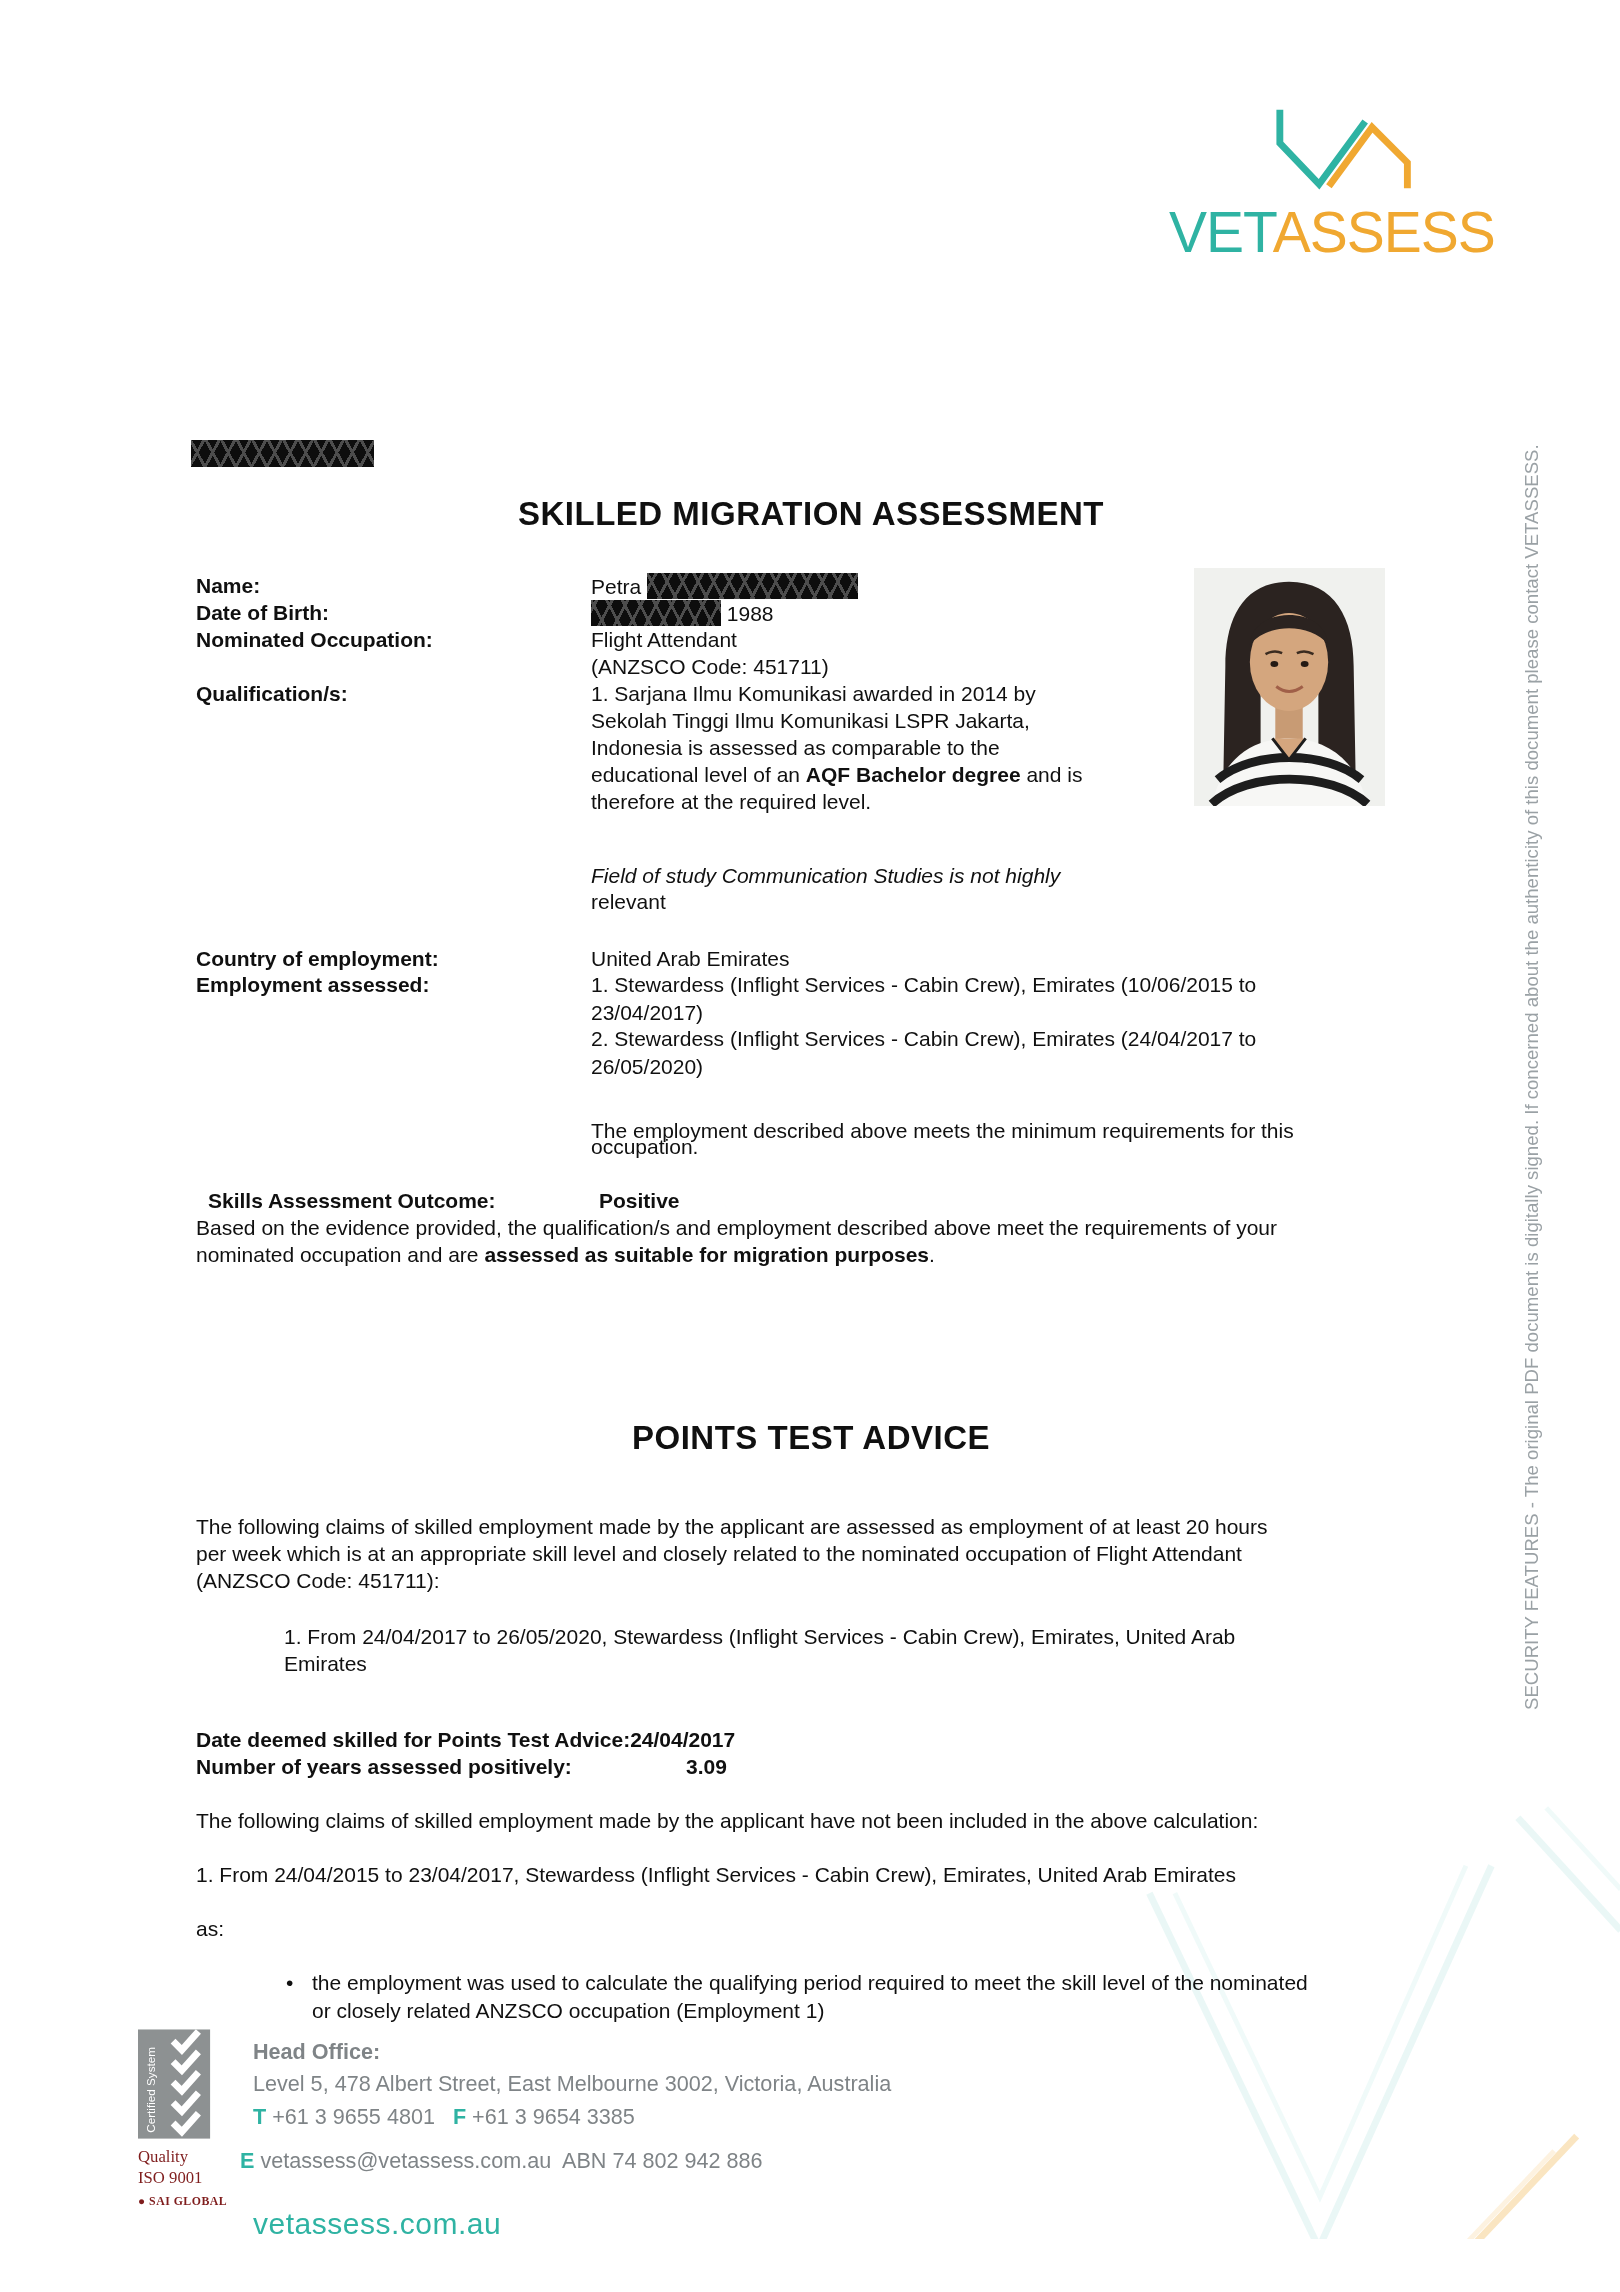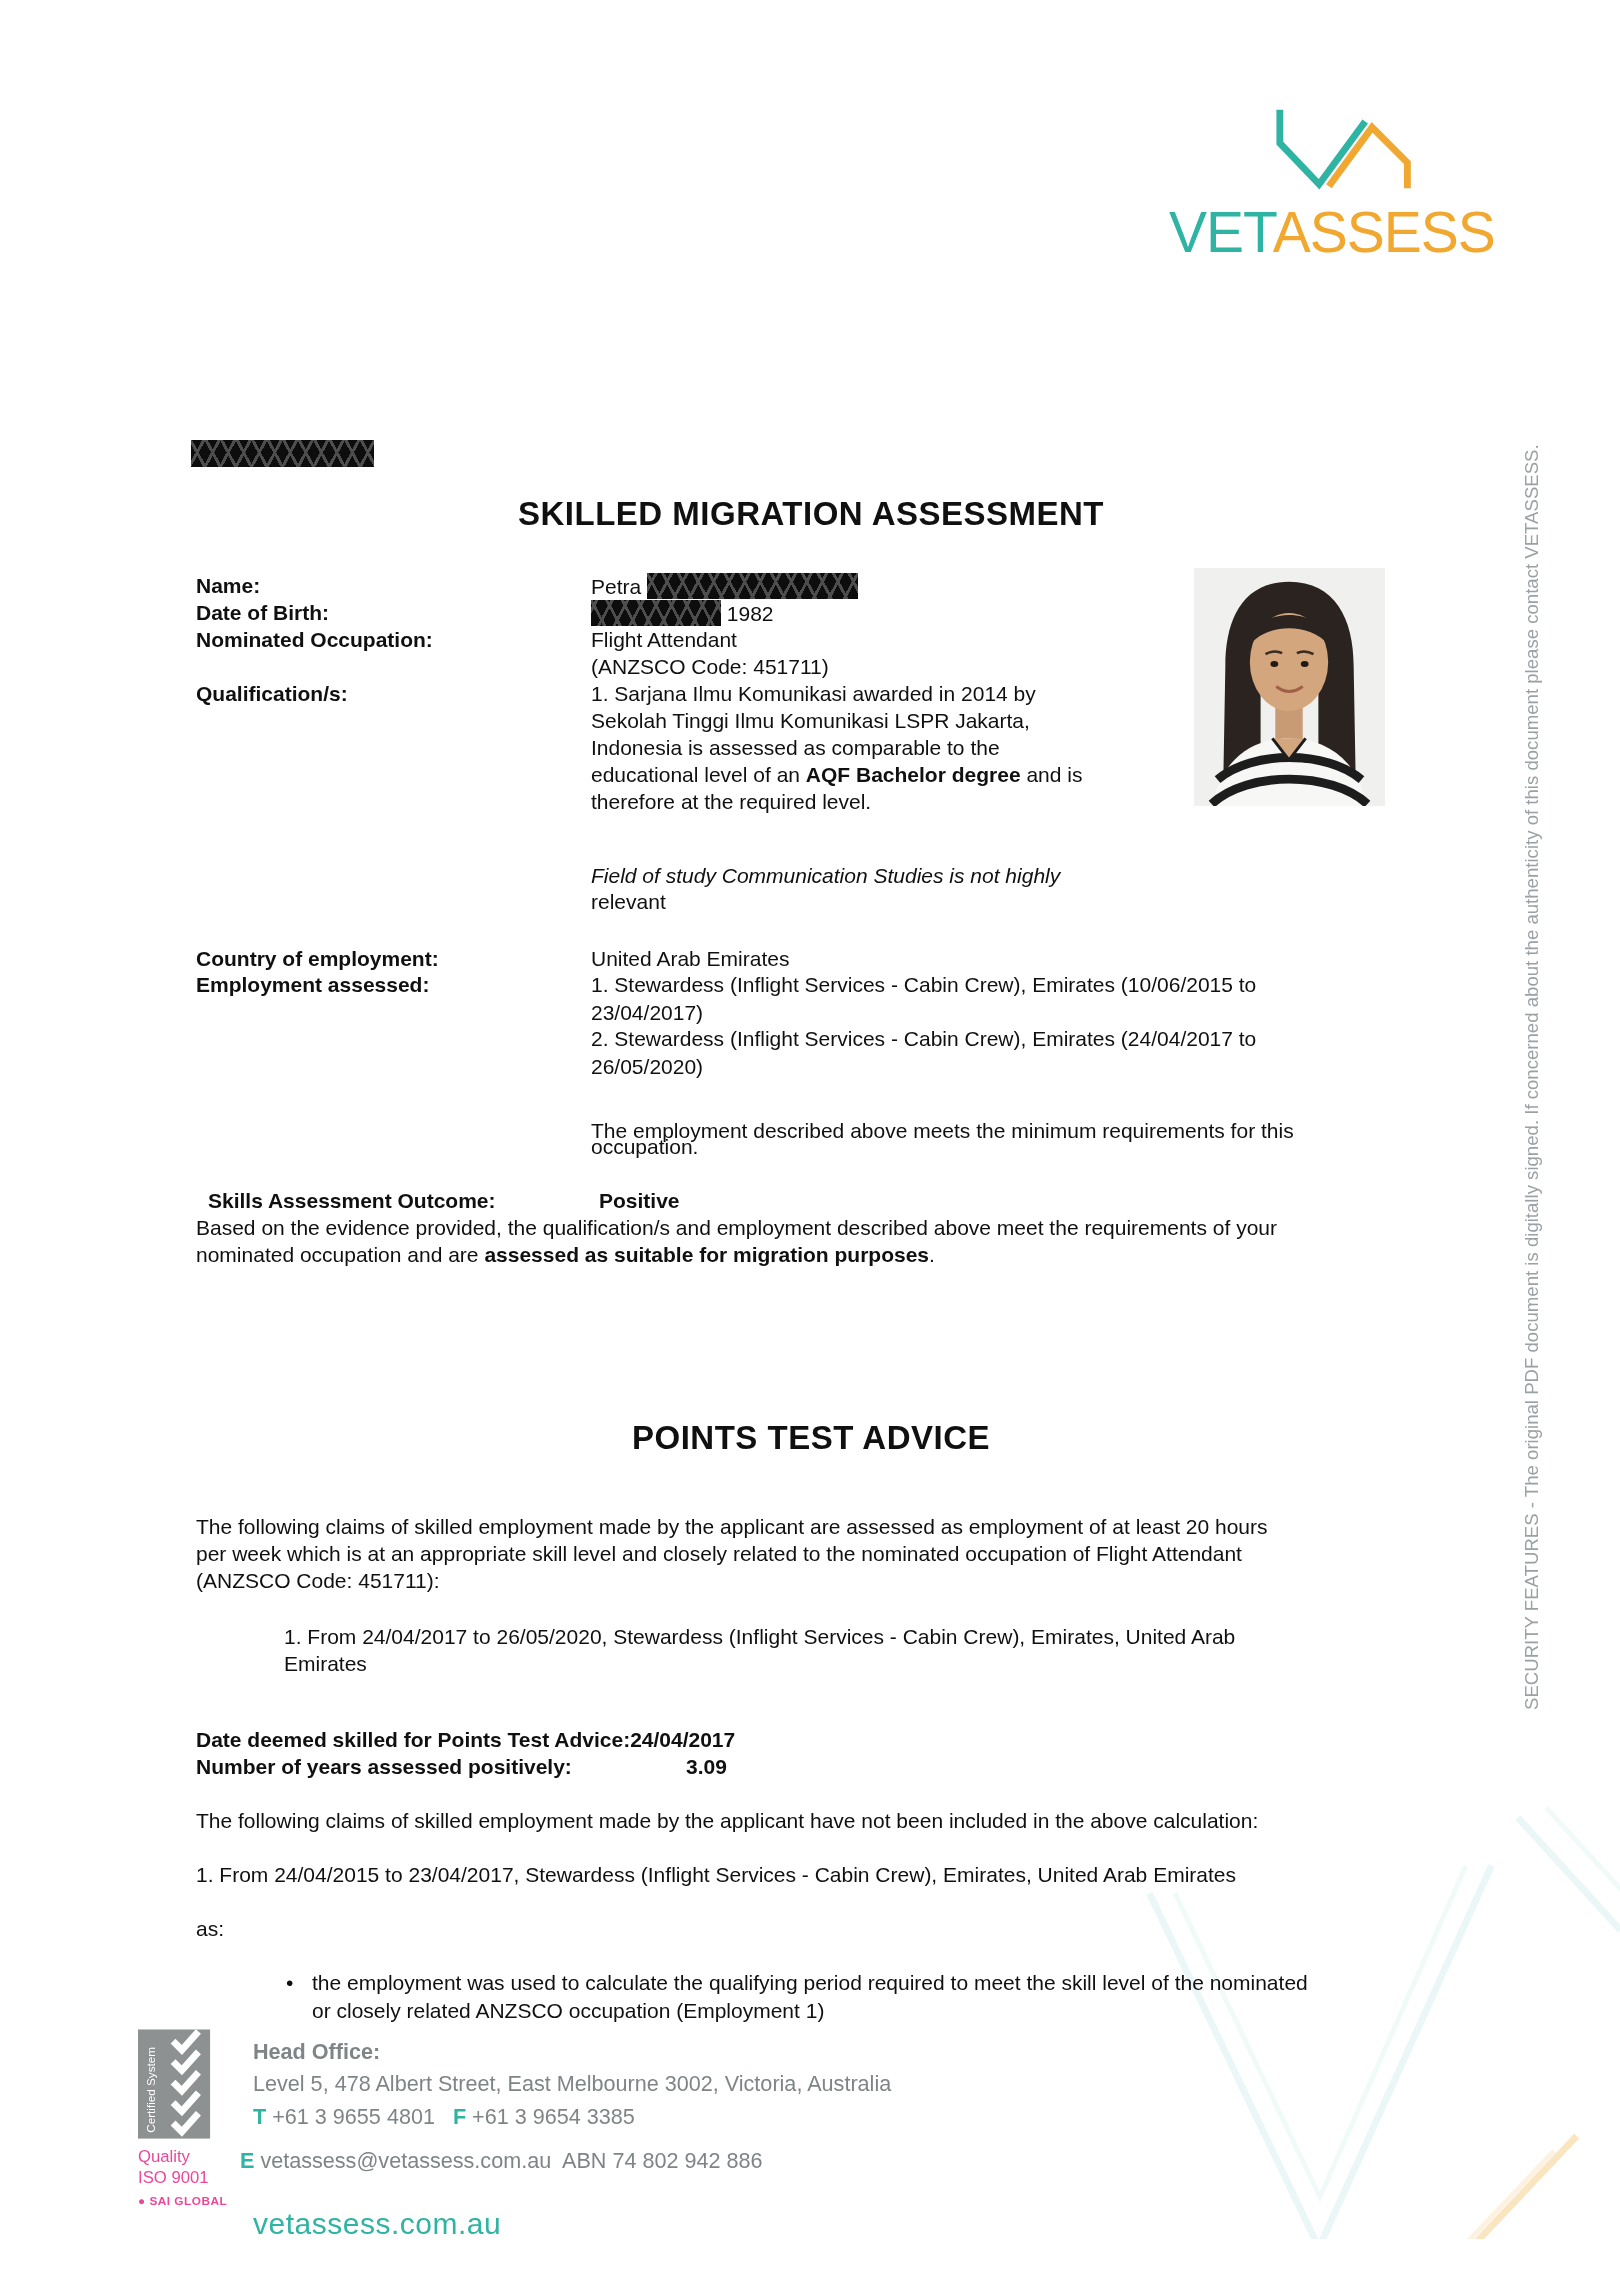--- a/index.html
+++ b/index.html
@@ -17,21 +17,21 @@
                            repeating-linear-gradient(-62deg,transparent 0 10.8px,#4d4d4d 10.8px 13.7px);}
   .logo-text{position:absolute;left:1169px;top:199px;font-size:57px;letter-spacing:-1px;white-space:pre;}
   .logo-vet{color:#2fb3a3;}
   .logo-assess{color:#f0a831;}
   .security{position:absolute;left:1521px;top:1710px;width:1338px;
             transform:rotate(-90deg);transform-origin:0 0;
             font-size:18.6px;color:#9aa1a5;white-space:pre;}
   .footer-gray{color:#7f8487;}
   .teal{color:#2fb3a3;}
   .site{position:absolute;left:253px;top:2207px;font-size:30px;color:#2fb3a3;letter-spacing:0.5px;}
-  .badge-caption{position:absolute;color:#ec4899;white-space:pre;}
+  .badge-caption{position:absolute;color:#7f1d1d;white-space:pre;font-family:Liberation Serif, serif;}
 </style>
 </head>
 <body>
 
 <div class="page">
 
   <svg style="position:absolute;left:1059px;top:1803px;" width="562" height="489" viewBox="0 0 573 499">
     <path d="M 92 92 L 265 454 L 441 64" fill="none" stroke="rgba(47,179,163,0.10)" stroke-width="7"></path>
     <path d="M 118 92 L 266 402 L 415 64" fill="none" stroke="rgba(47,179,163,0.07)" stroke-width="5"></path>
     <path d="M 468 15 L 573 130" fill="none" stroke="rgba(47,179,163,0.10)" stroke-width="7"></path>
@@ -71,21 +71,21 @@
 
   <div class="line b" style="left:196px;top:573px;">Name:</div>
   <div class="line b" style="left:196px;top:600px;">Date of Birth:</div>
   <div class="line b" style="left:196px;top:627px;">Nominated Occupation:</div>
   <div class="line b" style="left:196px;top:681px;">Qualification/s:</div>
   <div class="line b" style="left:196px;top:946px;">Country of employment:</div>
   <div class="line b" style="left:196px;top:972px;">Employment assessed:</div>
   <div class="line b" style="left:180px;top:1188px;margin-left:28px;">Skills Assessment Outcome:</div>
 
   <div class="line" style="left:591px;top:573px;"><span>Petra </span><span class="redact" style="width:211px;height:25.5px;"></span></div>
-  <div class="line" style="left:591px;top:600px;"><span class="redact" style="width:130px;height:25.5px;"></span><span> 1982</span></div>
+  <div class="line" style="left:591px;top:600px;"><span class="redact" style="width:130px;height:25.5px;"></span><span> 1988</span></div>
   <div class="line" style="left:591px;top:627px;">Flight Attendant</div>
   <div class="line" style="left:591px;top:654px;">(ANZSCO Code: 451711)</div>
 
   <div class="line" style="left:591px;top:681px;">1. Sarjana Ilmu Komunikasi awarded in 2014 by</div>
   <div class="line" style="left:591px;top:708px;">Sekolah Tinggi Ilmu Komunikasi LSPR Jakarta,</div>
   <div class="line" style="left:591px;top:735px;">Indonesia is assessed as comparable to the</div>
   <div class="line" style="left:591px;top:762px;"><span>educational level of an </span><span class="b">AQF Bachelor degree</span><span> and is</span></div>
   <div class="line" style="left:591px;top:789px;">therefore at the required level.</div>
 
   <div class="line" style="left:591px;top:863px;font-style:italic;">Field of study Communication Studies is not highly</div>

